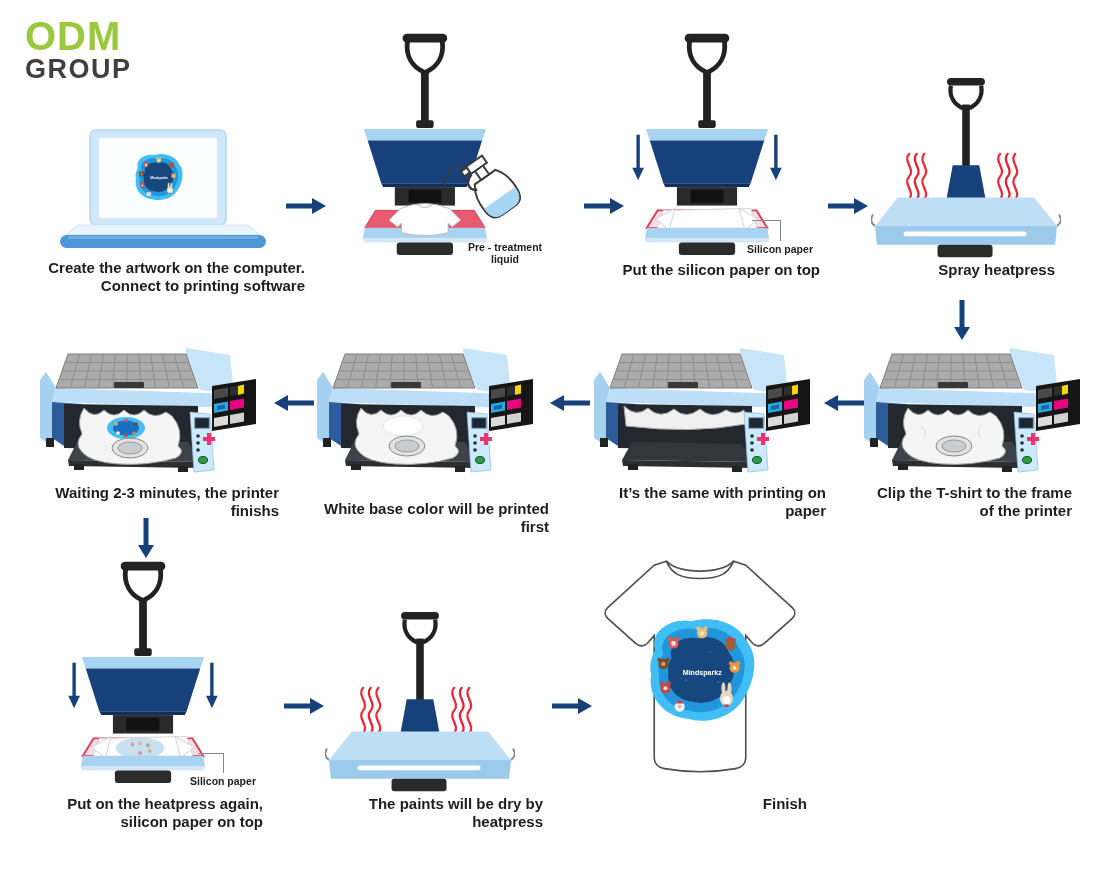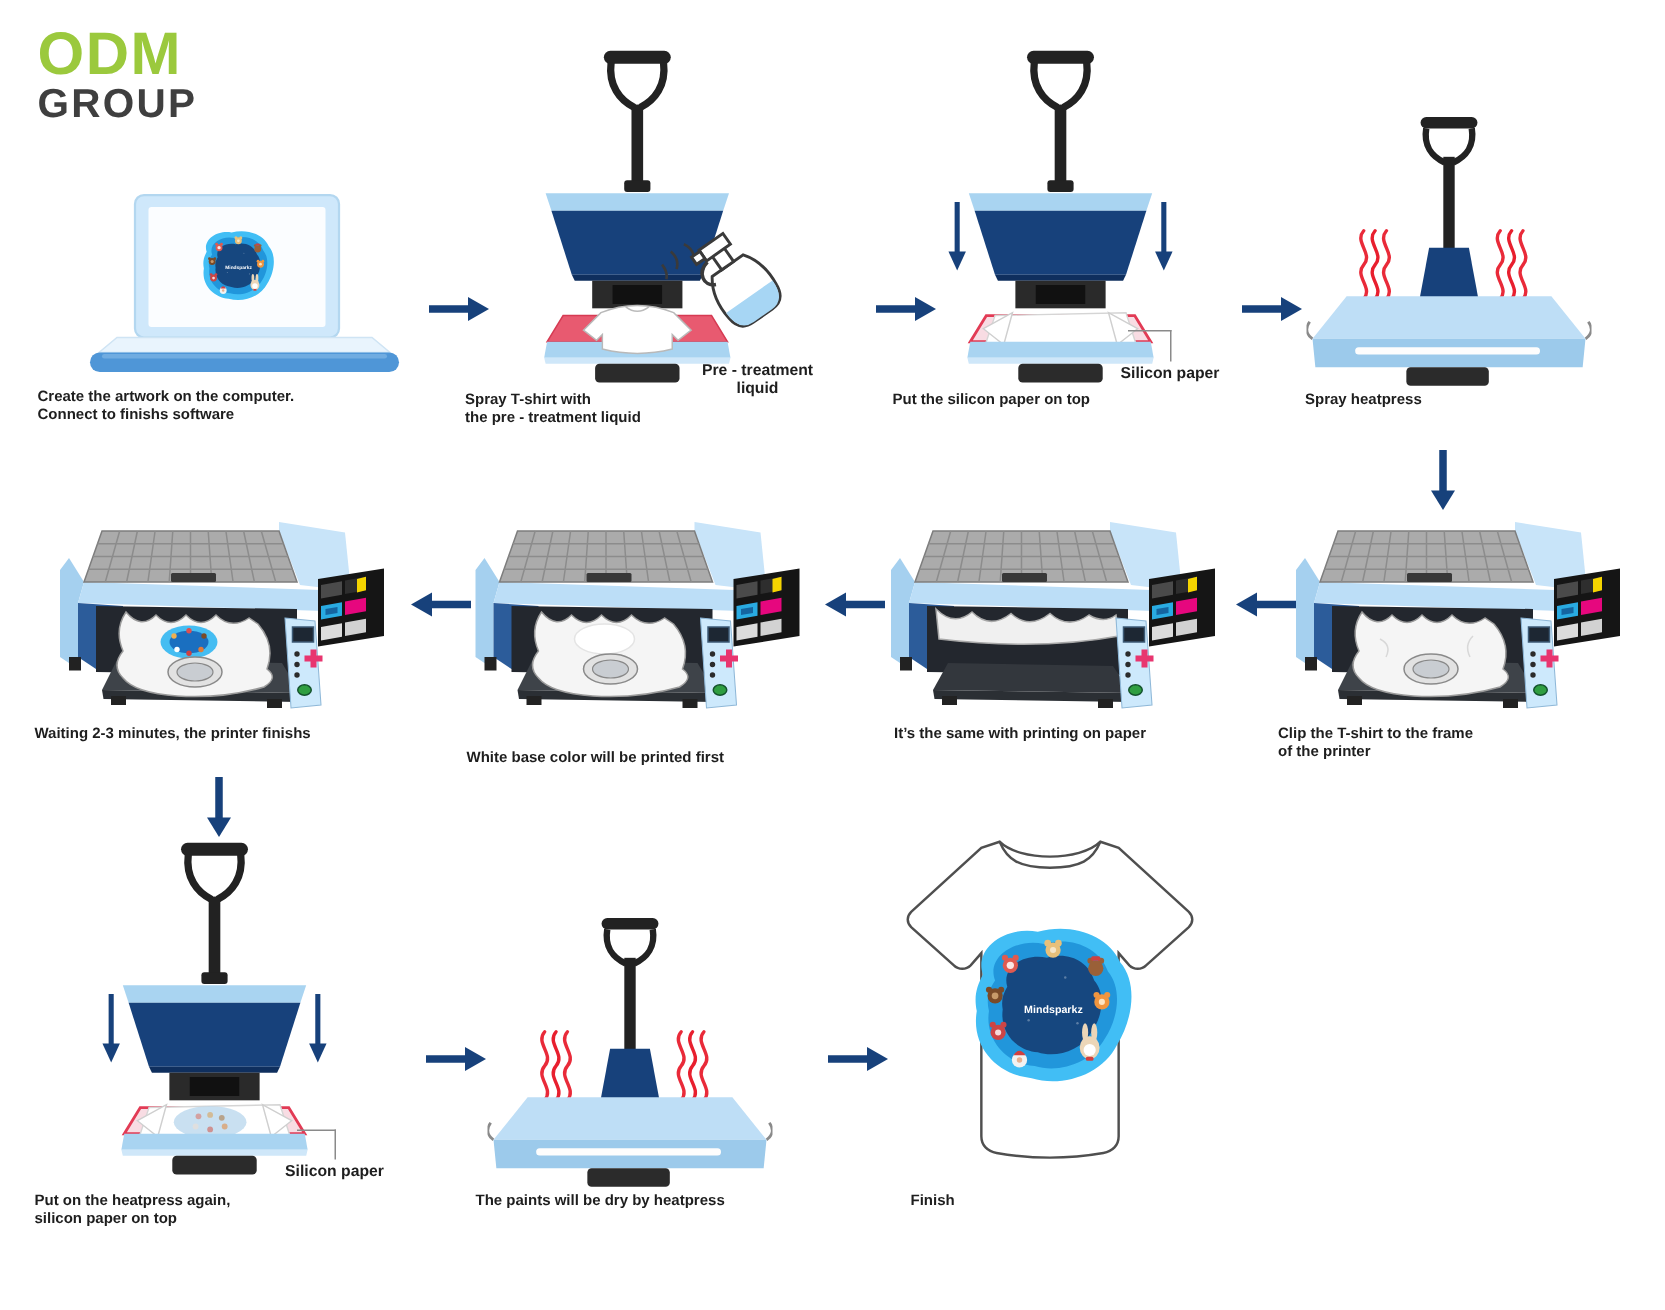--- a/index.html
+++ b/index.html
@@ -2,21 +2,21 @@
 <html><head>
 <meta charset="utf-8">
 <style>
   html,body{margin:0;padding:0;background:#fff;}
   #canvas{position:relative;width:1110px;height:873px;background:#ffffff;overflow:hidden;
           font-family:"Liberation Sans",sans-serif;}
   .abs{position:absolute;}
   .logo{position:absolute;left:24px;top:16px;display:flex;align-items:baseline;flex-direction:column;}
   .logo-odm{font-size:40px;font-weight:800;color:#9bc93d;letter-spacing:1px;line-height:1;}
   .logo-group{font-size:27px;font-weight:700;color:#3f3f3f;letter-spacing:1.5px;line-height:1;margin-left:1px;}
-  .caption{position:absolute;font-size:10px;font-weight:600;line-height:1.18;color:#1e1e1e;text-align:left;}
+  .caption{position:absolute;font-size:15px;font-weight:600;line-height:1.18;color:#1e1e1e;text-align:right;}
   .small-label{position:absolute;font-size:10.5px;font-weight:700;line-height:1.15;color:#1e1e1e;text-align:center;}
   .lineH{position:absolute;height:1px;background:#8a8a8a;}
   .lineV{position:absolute;width:1px;background:#8a8a8a;}
   svg{display:block;}
 </style>
 </head>
 <body>
 
 <div id="canvas">
 
@@ -94,21 +94,21 @@
       <g transform="translate(100,50) scale(0.46)">
           <use href="#blob-art"></use>
         </g>
       <polygon points="20,97 190,97 202,107 8,107" fill="#e9f4fd" stroke="#cfe4f4" stroke-width="1"></polygon>
       <rect x="2" y="107" width="206" height="13" rx="6.5" fill="#4f96d7"></rect>
       <rect x="10" y="108" width="190" height="3" rx="1.5" fill="#78b2e4" opacity="0.8"></rect>
     </svg>
   </div>
   <div class="caption" style="left:25px;top:259px;width:280px;">
     <div>Create the artwork on the computer.</div>
-    <div>Connect to finishs software</div>
+    <div>Connect to printing software</div>
   </div>
 
   <svg class="abs" style="left:286px;top:197px;" width="40" height="18" viewBox="0 0 40 18">
     <rect x="0" y="6.5" width="27" height="5" fill="#17417b"></rect>
       <polygon points="26,1 40,9 26,17" fill="#17417b"></polygon>
   </svg>
 
   <div class="abs" style="left:323px;top:28px;">
     <svg width="228" height="228" viewBox="0 0 235 235">
       <rect x="82" y="6" width="46" height="9" rx="4.5" fill="#222"></rect>
@@ -138,24 +138,20 @@
           <rect x="-10" y="-46" width="20" height="9" fill="#fff" stroke="#3a3a3a" stroke-width="2"></rect>
           <rect x="-17" y="-45" width="7" height="6" fill="#fff" stroke="#3a3a3a" stroke-width="2"></rect>
           <path d="M-10,-36 C-20,-34 -22,-24 -14,-20" stroke="#3a3a3a" stroke-width="2.5" fill="none"></path>
         </g>
       </g>
     </svg>
   </div>
   <div class="small-label" style="left:450px;top:241px;width:110px;">
     <div>Pre - treatment</div>
     <div>liquid</div>
-  </div>
-  <div class="caption" style="left:310px;top:261px;width:235px;">
-    <div>Spray T-shirt with</div>
-    <div>the pre - treatment liquid</div>
   </div>
 
   <svg class="abs" style="left:584px;top:197px;" width="40" height="18" viewBox="0 0 40 18">
     <rect x="0" y="6.5" width="27" height="5" fill="#17417b"></rect>
       <polygon points="26,1 40,9 26,17" fill="#17417b"></polygon>
   </svg>
 
   <div class="abs" style="left:605px;top:28px;">
     <svg width="204" height="228" viewBox="0 0 210 235">
       <rect x="82" y="6" width="46" height="9" rx="4.5" fill="#222"></rect>

